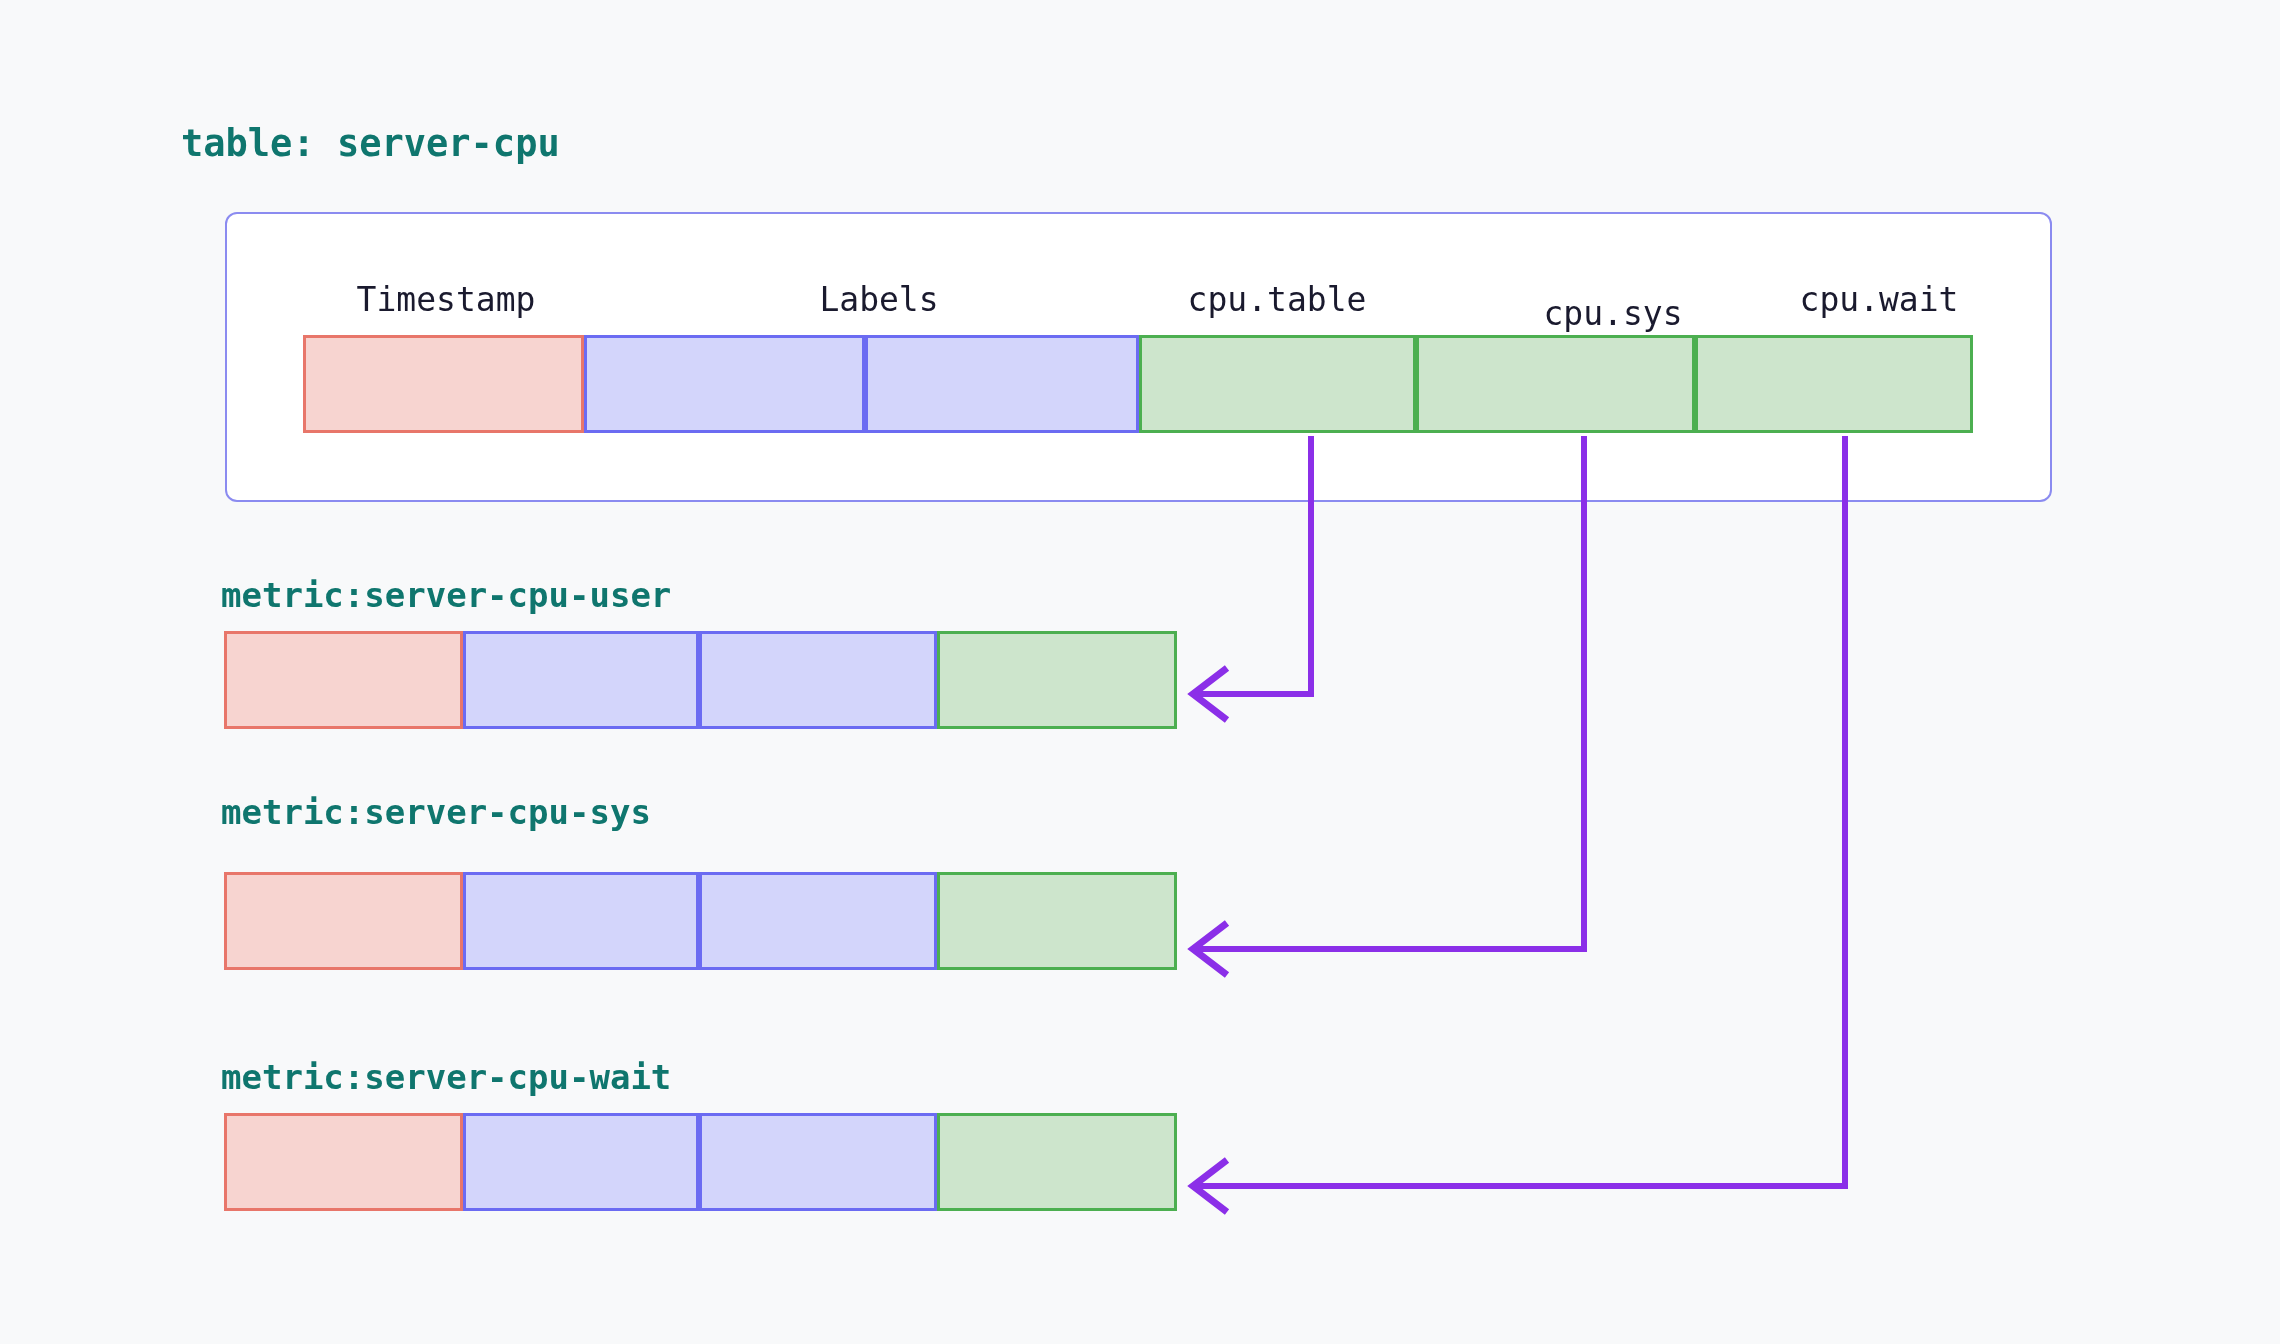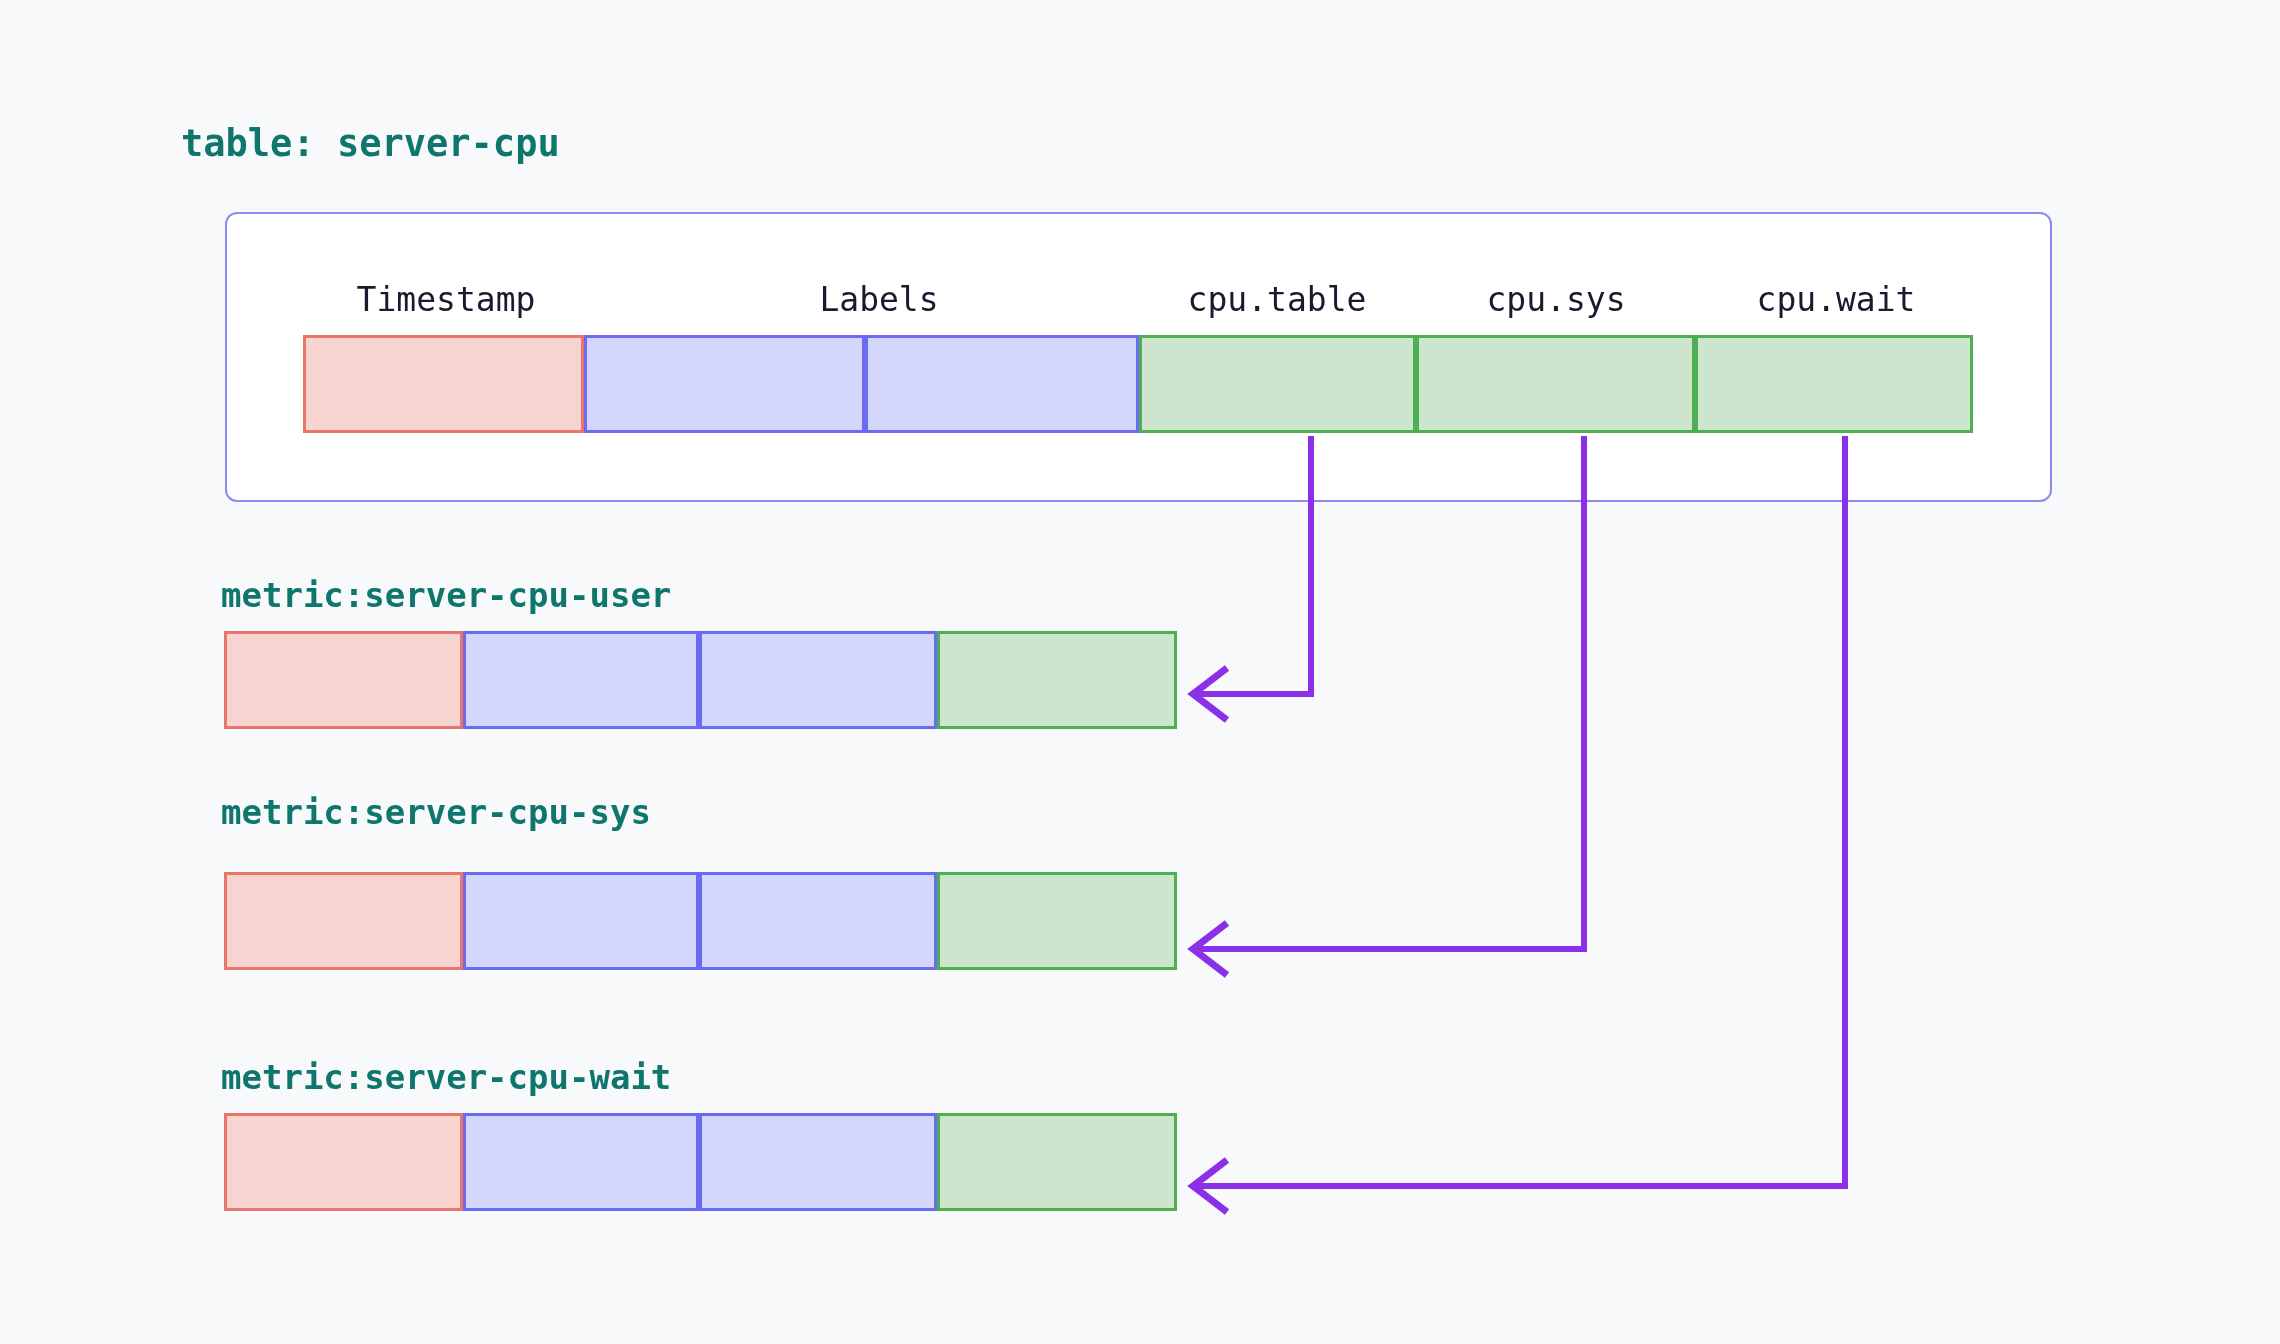--- a/index.html
+++ b/index.html
@@ -118,22 +118,22 @@
 
 <div id="canvas">
 
   <div class="title title-table">table: server-cpu</div>
 
   <div class="table-card"></div>
 
   <div class="col-header" id="col-header-0" style="left:446px;">Timestamp</div>
   <div class="col-header" id="col-header-1" style="left:879px;">Labels</div>
   <div class="col-header" id="col-header-3" style="left:1277px;">cpu.table</div>
-  <div class="col-header" id="col-header-4" style="left:1556px;">cpu.sys</div>
-  <div class="col-header" id="col-header-5" style="left:1836px;">cpu.wait</div>
+  <div class="col-header" id="col-header-4" style="left:1613px;margin-top:14px;">cpu.sys</div>
+  <div class="col-header" id="col-header-5" style="left:1879px;">cpu.wait</div>
 
   <div class="cellrow" id="table-row">
     <div class="cell ts" style="left:303px;  width:281px;"></div>
     <div class="cell lbl" style="left:584px;  width:281px;"></div>
     <div class="cell lbl" style="left:865px;  width:274px;"></div>
     <div class="cell val" style="left:1139px; width:277px;"></div>
     <div class="cell val" style="left:1416px; width:279px;"></div>
     <div class="cell val" style="left:1695px; width:278px;"></div>
   </div>
 

